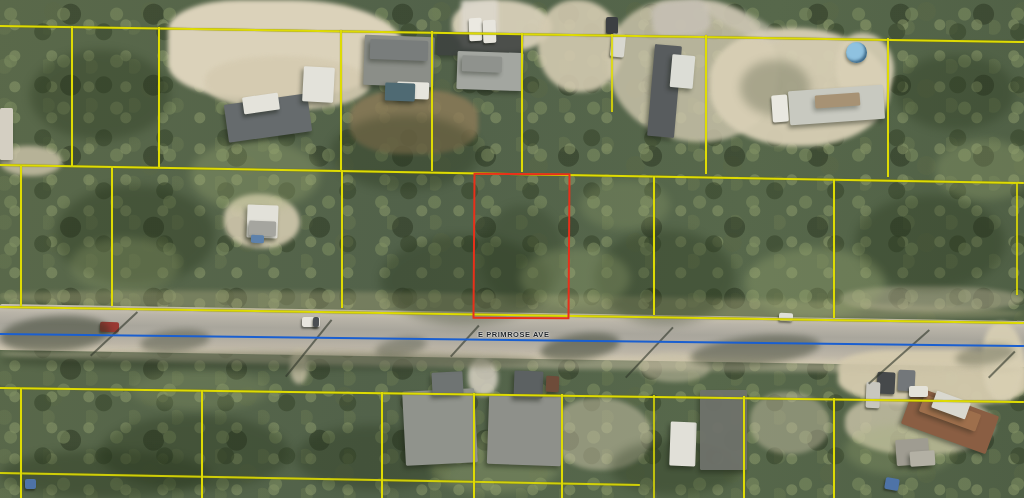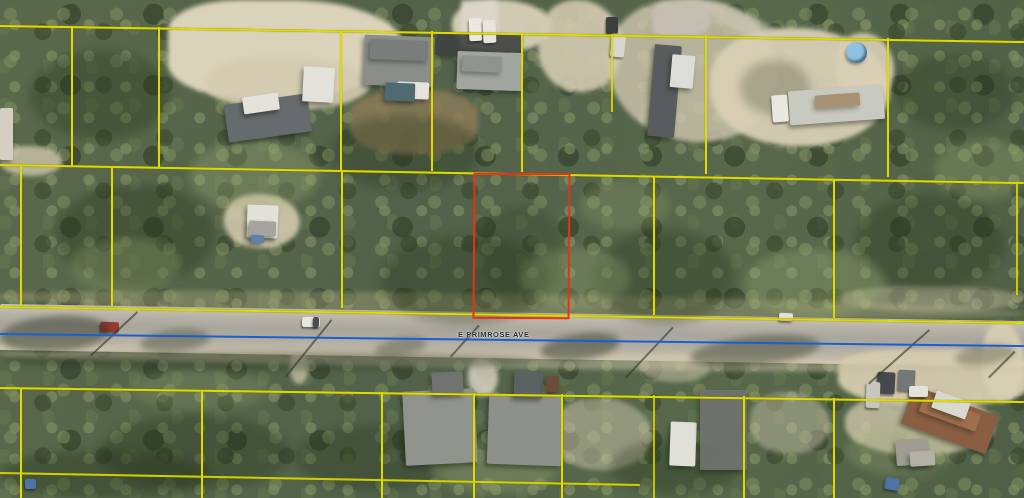--- a/index.html
+++ b/index.html
@@ -34,21 +34,21 @@
   .road-label{
     position:absolute;z-index:30;white-space:nowrap;
     font:700 7.5px/1 "Liberation Sans",sans-serif;color:#22272c;letter-spacing:.55px;
     text-shadow:0 0 2px rgba(255,255,255,.95),0 0 1px rgba(255,255,255,.9);
   }
 </style>
 </head>
 <body>
 
 <div id="map">
-  <span class="road-label" id="road-label" style="left: 458px; top: 331px; text-align: center;">E PRIMROSE AVE</span>
+  <span class="road-label" id="road-label" style="left: 478px; top: 331px; text-align: center;">E PRIMROSE AVE</span>
 <div class="f road" style="left: 0px; top: 304px; width: 1040px; height: 46px; transform: rotate(0.95deg); transform-origin: 0px 0px;"></div>
     <div class="f sand" style="left: 168px; top: 0px; width: 235px; height: 98px; background: rgb(219, 210, 186); border-radius: 35% 55% 60% 40%;"></div>
     <div class="f sand" style="left: 205px; top: 56px; width: 165px; height: 54px; background: rgb(213, 203, 177); opacity: 0.9;"></div>
     <div class="f sand" style="left: 452px; top: 0px; width: 100px; height: 52px; background: rgb(215, 207, 184); opacity: 0.95;"></div>
     <div class="f sand" style="left: 538px; top: 0px; width: 85px; height: 92px; background: rgb(211, 202, 176); opacity: 0.9;"></div>
     <div class="f sand" style="left: 608px; top: 0px; width: 170px; height: 142px; background: rgb(207, 199, 174); opacity: 0.8; border-radius: 40% 50% 45% 55%;"></div>
     <div class="f sand" style="left: 710px; top: 28px; width: 180px; height: 118px; background: rgb(216, 207, 181); opacity: 0.95;"></div>
     <div class="f sand" style="left: 836px; top: 33px; width: 58px; height: 70px; background: rgb(217, 208, 182); opacity: 0.9;"></div>
     <div class="f sand" style="left: 0px; top: 146px; width: 62px; height: 30px; background: rgb(206, 197, 171); opacity: 0.8;"></div>
     <div class="f sand" style="left: 224px; top: 194px; width: 76px; height: 54px; background: rgb(210, 201, 174); opacity: 0.9;"></div>

